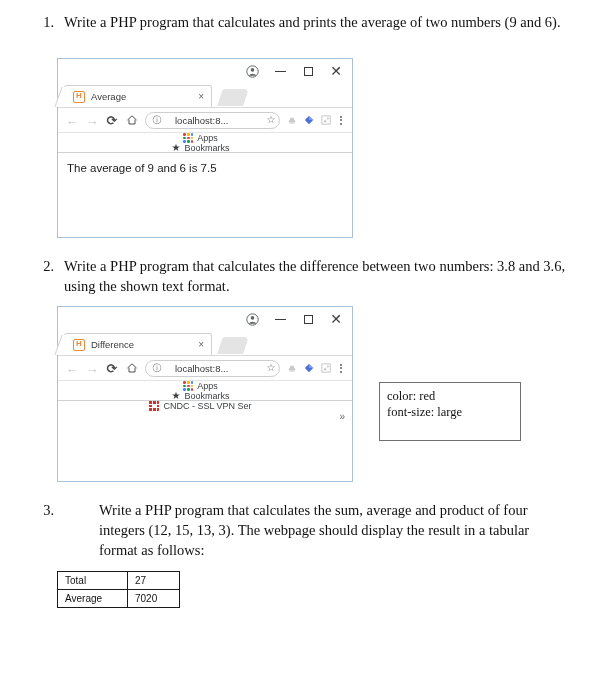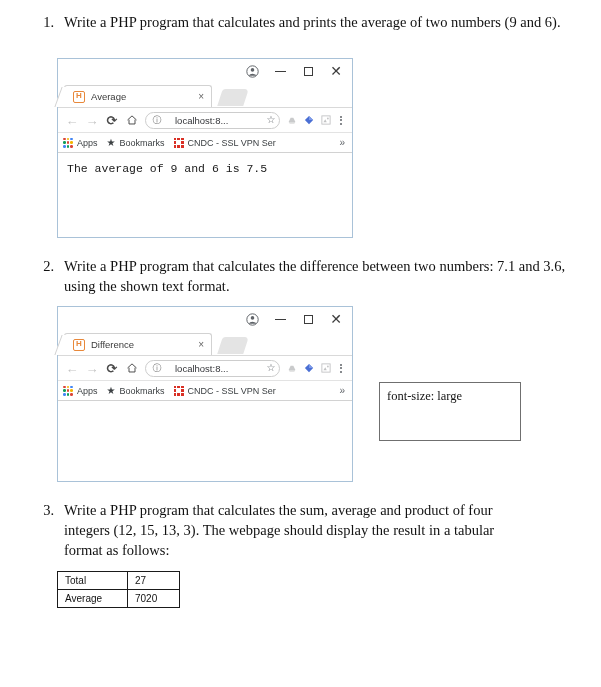--- a/index.html
+++ b/index.html
@@ -34,21 +34,21 @@
     font-size: 14.5px;
     line-height: 20px;
     text-align: left;
   }
 
   #q1 { left: 26px; top: 12px; width: 560px; }
   #q1 .qtext { width: 516px; }
   #q2 { left: 26px; top: 256px; width: 560px; }
   #q2 .qtext { width: 520px; }
   #q3 { left: 26px; top: 500px; width: 560px; }
-  #q3 .qtext { width: 455px; }
+  #q3 .qtext { width: 455px; margin-left: 35px; }
 
   
   .browser {
     position: absolute;
     background: #ffffff;
     border: 1px solid #a9c2d8;
     box-sizing: border-box;
     font-family: "Liberation Sans", "DejaVu Sans", sans-serif;
   }
   #browser1 { left: 57px; top: 58px; width: 296px; height: 180px; }
@@ -259,20 +259,21 @@
     height: 21px;
     display: flex;
     align-items: center;
     background: #ffffff;
     border-top: 1px solid #e3e3e3;
     border-bottom: 1px solid #d2d2d2;
     padding: 0 5px;
     box-sizing: border-box;
     font-size: 9px;
     color: #3c4043;
+    flex-direction: column;
   }
   .bk-item {
     display: flex;
     align-items: center;
     margin-right: 9px;
     white-space: nowrap;
   }
   .apps-grid {
     width: 10px; height: 10px;
     display: grid;
@@ -313,21 +314,21 @@
     padding: 9px 9px;
     box-sizing: border-box;
     flex: 1 1 auto;
   }
   .browser-inner {
     display: flex;
     flex-direction: column;
     height: 100%;
   }
   .pagetext-plain {
-    font-family: Liberation Mono, monospace;
+    font-family: Liberation Sans, sans-serif;
     font-size: 11.5px;
     color: #1a1a1a;
   }
   .pagetext-red {
     font-family: "DejaVu Serif", "Liberation Serif", serif;
     font-size: 12px;
     color: #e0382a;
     letter-spacing: 0.1px;
   }
 
@@ -493,21 +494,21 @@
 
     <div class="pagearea">
       <div class="pagetext-plain">The average of 9 and 6 is 7.5</div>
     </div>
 
   </div>
 </div>
 
 <div class="qitem" id="q2">
   <div class="qnum">2.</div>
-  <div class="qtext">Write a PHP program that calculates the difference between two numbers: 7.1 and 3.6, using the shown text format.</div>
+  <div class="qtext">Write a PHP program that calculates the difference between two numbers: 3.8 and 3.6, using the shown text format.</div>
 </div>
 
 <div class="browser" id="browser2">
   <div class="browser-inner">
 
     <div class="titlebar">
       <div class="winbtns">
         <div class="winbtn avatar-ic">
           <svg width="13" height="13" viewBox="0 0 16 16" aria-hidden="true">
             <circle cx="8" cy="8" r="7" fill="none" stroke="#5f6368" stroke-width="1.2"></circle>
@@ -617,20 +618,21 @@
         <span>CNDC - SSL VPN Ser</span>
       </div>
       <div class="bk-overflow">»</div>
     </div>
 
 
   </div>
 </div>
 
 <div id="cssbox">
+  <div>color: red</div>
   <div>font-size: large</div>
 </div>
 
 <div class="qitem" id="q3">
   <div class="qnum">3.</div>
   <div class="qtext">Write a PHP program that calculates the sum, average and product of four integers (12, 15, 13, 3). The webpage should display the result in a tabular format as follows:</div>
 </div>
 
 <table id="resulttable">
   <tbody>

